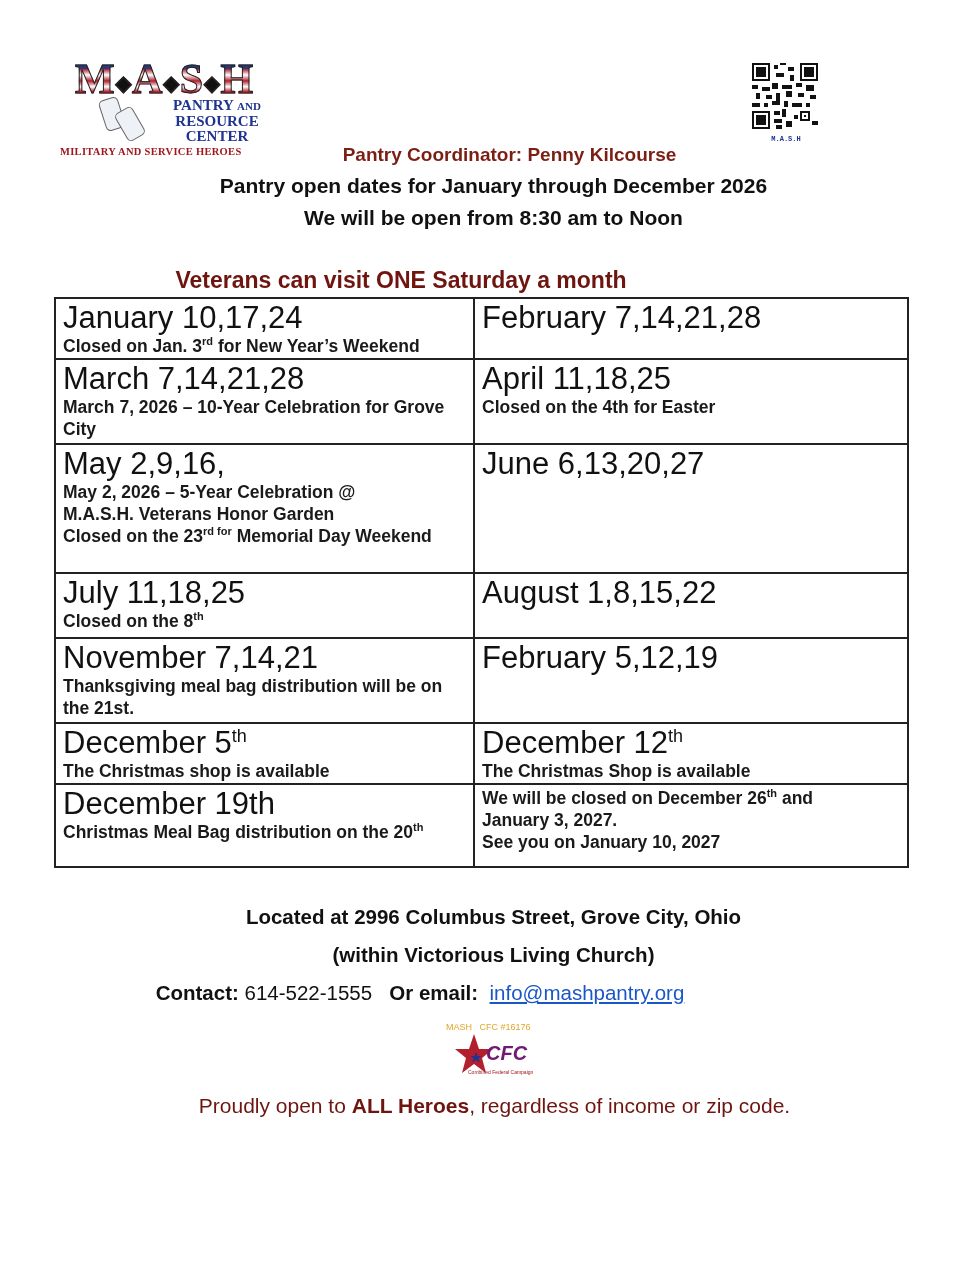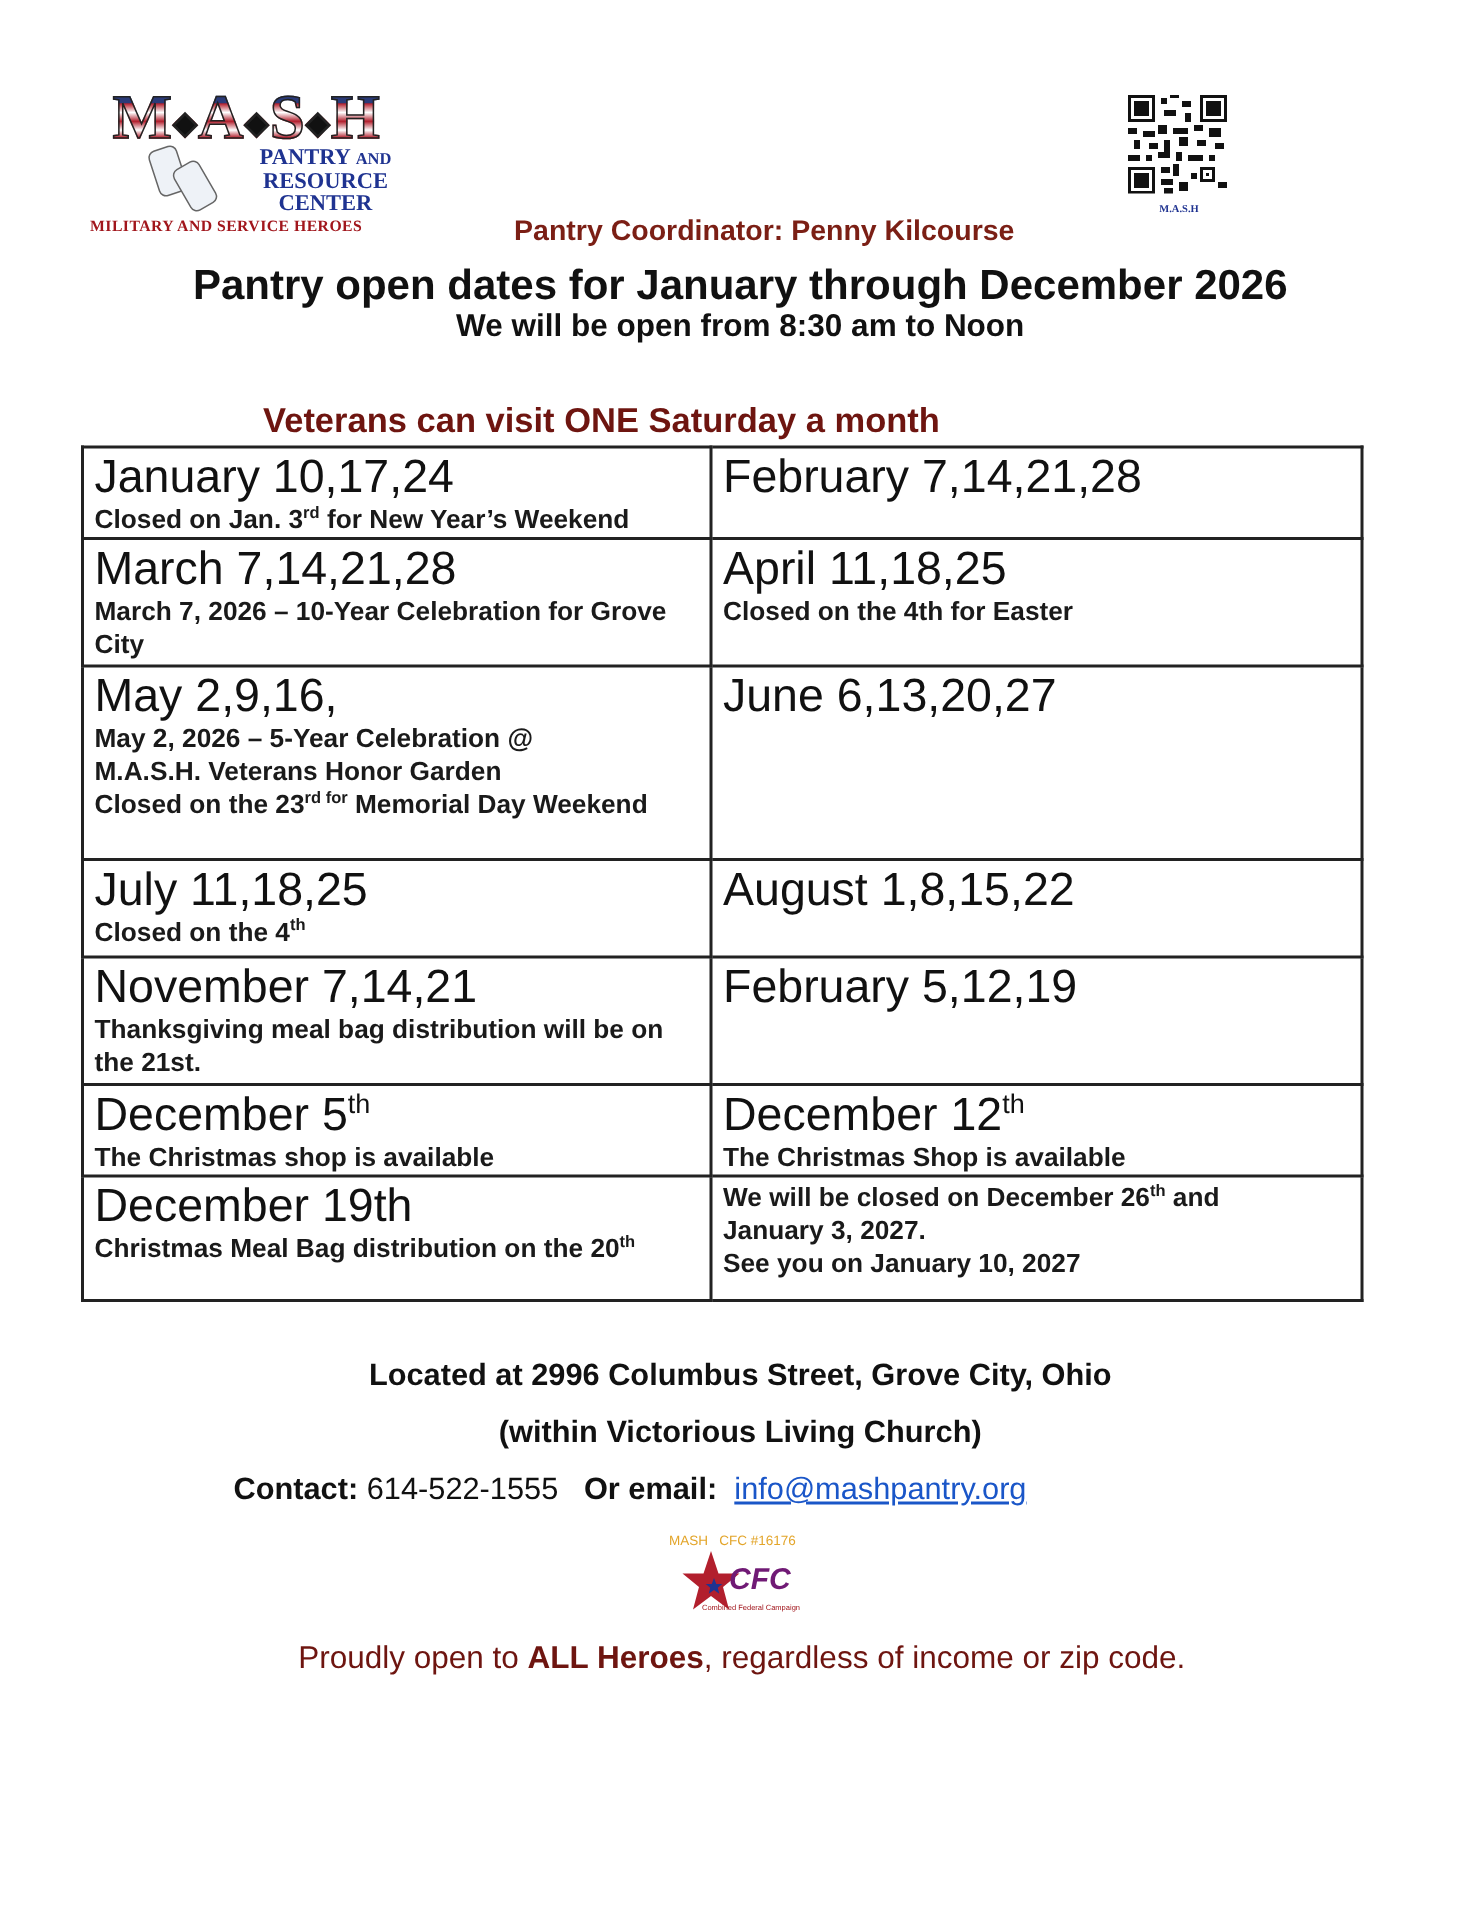--- a/index.html
+++ b/index.html
@@ -15,24 +15,24 @@
   .logo-tags { position:absolute; left:38px; top:38px; width:42px; height:46px; }
   .tag { position:absolute; width:18px; height:30px; border:1px solid #666; border-radius:5px; background:#eef2f7; }
   .tag.t1 { left:4px; top:6px; transform:rotate(-18deg); }
   .tag.t2 { left:22px; top:16px; transform:rotate(-30deg); }
   .logo-text { position:absolute; left:82px; top:44px; width:150px; text-align:center; color:#1f3391; font-family:"Liberation Serif", serif; font-weight:bold; line-height:15px; font-size:15px; }
   .logo-text small { font-size:11px; }
   .logo-sub { position:absolute; left:0; top:92px; width:235px; text-align:left; color:#a1161c; font-family:"Liberation Serif", serif; font-weight:bold; font-size:10.5px; letter-spacing:0.3px; }
 
   
   .qr { left:752px; top:63px; width:66px; height:66px; }
-  .qr-cap { left:760px; top:135px; width:52px; height:10px; font-size:7px; color:#1f3391; font-family:Liberation Serif, serif; font-weight:bold; text-align:center; }
+  .qr-cap { left:760px; top:135px; width:52px; height:10px; font-size:7px; color:#1f3391; font-family:Liberation Mono, monospace; font-weight:bold; text-align:center; }
 
   .coordinator { left:0; width:979px; top:144px; text-align:center; padding-left:40px; box-sizing:border-box; font-size:19px; font-weight:bold; color:#7b1f15; }
-  .line1 { left:0; width:979px; top:174px; text-align:center; font-size:28px; font-weight:bold; color:#111; padding-left:8px; box-sizing:border-box; }
+  .line1 { left:0; width:979px; top:174px; text-align:center; font-size:21px; font-weight:bold; color:#111; padding-left:8px; box-sizing:border-box; }
   .line2 { left:0; width:979px; top:206px; text-align:center; font-size:21px; font-weight:bold; color:#111; padding-left:8px; box-sizing:border-box; }
   .vet { left:0; width:796px; top:267px; text-align:center; font-size:23px; font-weight:bold; color:#6e1510; padding-left:6px; box-sizing:border-box; }
 
   
   .sched { position:absolute; left:54px; top:297px; width:855px; border-collapse:collapse; table-layout:fixed; }
   .sched td { border:2px solid #222; vertical-align:top; padding:2px 7px 1px 7px; }
   .sched td.l { width:403px; }
   .month { font-size:31px; line-height:34px; color:#111; white-space:nowrap; }
   .note { font-size:17.5px; line-height:22px; font-weight:bold; color:#1a1a1a; }
   sup { font-size:11px; vertical-align:super; line-height:0; }
@@ -159,21 +159,21 @@
         <div><span>Closed on the 23</span><sup>rd</sup><sup> for</sup><span> Memorial Day Weekend</span></div>
       </div>
     </td>
     <td>
       <div class="month">June 6,13,20,27</div>
     </td>
   </tr>
   <tr class="r4">
     <td class="l">
       <div class="month">July 11,18,25</div>
-      <div class="note"><span>Closed on the 4</span><sup>th</sup></div>
+      <div class="note"><span>Closed on the 8</span><sup>th</sup></div>
     </td>
     <td>
       <div class="month">August 1,8,15,22</div>
     </td>
   </tr>
   <tr class="r6">
     <td class="l">
       <div class="month">November 7,14,21</div>
       <div class="note">Thanksgiving meal bag distribution will be on the 21st.</div>
     </td>

